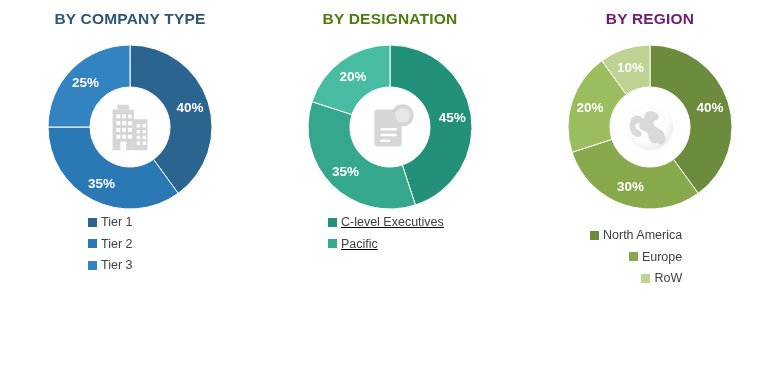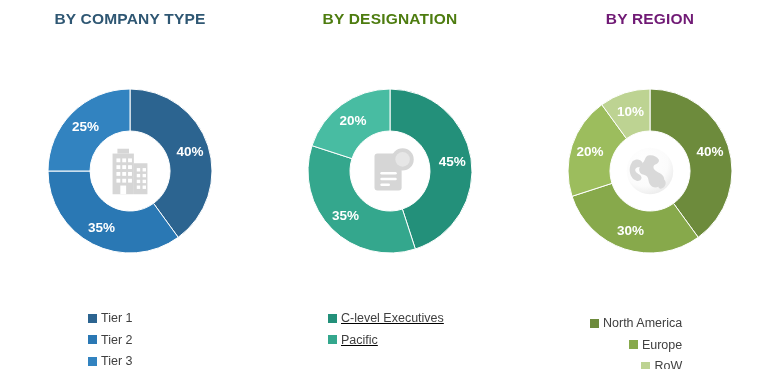--- a/index.html
+++ b/index.html
@@ -23,21 +23,20 @@
     align-items: flex-start;
     justify-content: space-between;
   }
   .panel {
     position: relative;
     width: 260px;
     height: 369px;
     display: flex;
     flex-direction: column;
     align-items: center;
-    gap: 44px;
   }
   .panel-title {
     margin-top: 10px;
     font-size: 15.5px;
     font-weight: bold;
     letter-spacing: 0.2px;
     text-align: center;
     white-space: nowrap;
   }
   .donut-wrap {
@@ -61,21 +60,21 @@
     pointer-events: none;
   }
   .center-icon svg { display: block; width: 100%; height: 100%; }
   .slice-label {
     font-family: "Liberation Sans", sans-serif;
     font-size: 13.5px;
     font-weight: bold;
     fill: #ffffff;
   }
   .legend {
-    margin-top: 12px;
+    margin-top: 4px;
     display: flex;
     flex-direction: column;
     gap: 9px;
   }
   .legend-row {
     display: flex;
     flex-direction: row;
     align-items: center;
     gap: 4px;
     white-space: nowrap;

